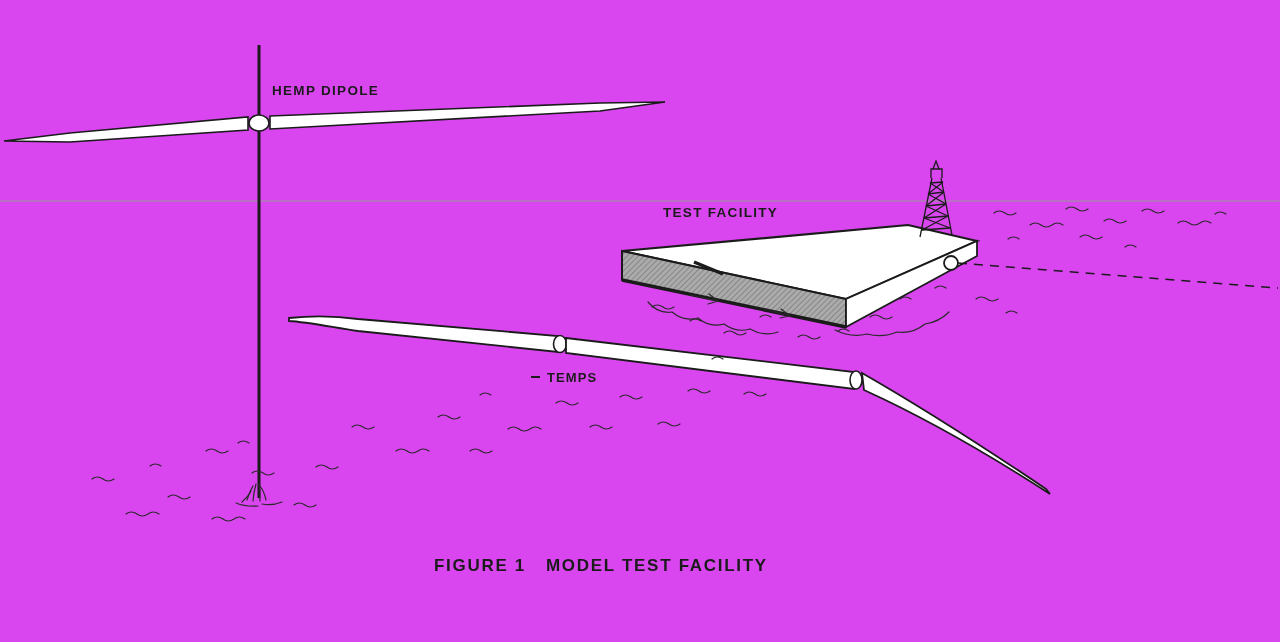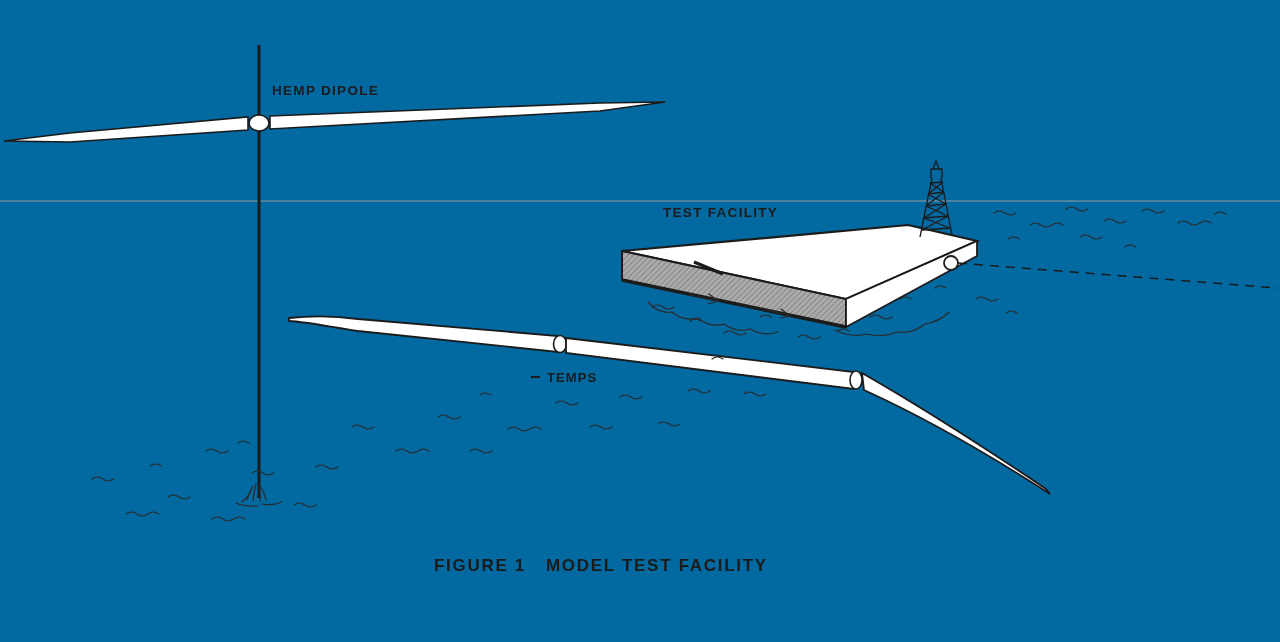--- a/index.html
+++ b/index.html
@@ -4,21 +4,21 @@
 <style>
   html, body {
     margin: 0;
     padding: 0;
     background: #ffffff;
   }
   .stage {
     position: relative;
     width: 1280px;
     height: 642px;
-    background: #0369a1;
+    background: #d946ef;
     overflow: hidden;
     font-family: "Liberation Sans", sans-serif;
   }
   svg { display: block; }
   text {
     font-family: "Liberation Sans", sans-serif;
     font-weight: bold;
     fill: #1b1b1b;
   }
   .lbl      { font-size: 13.5px; letter-spacing: 1.3px; }

